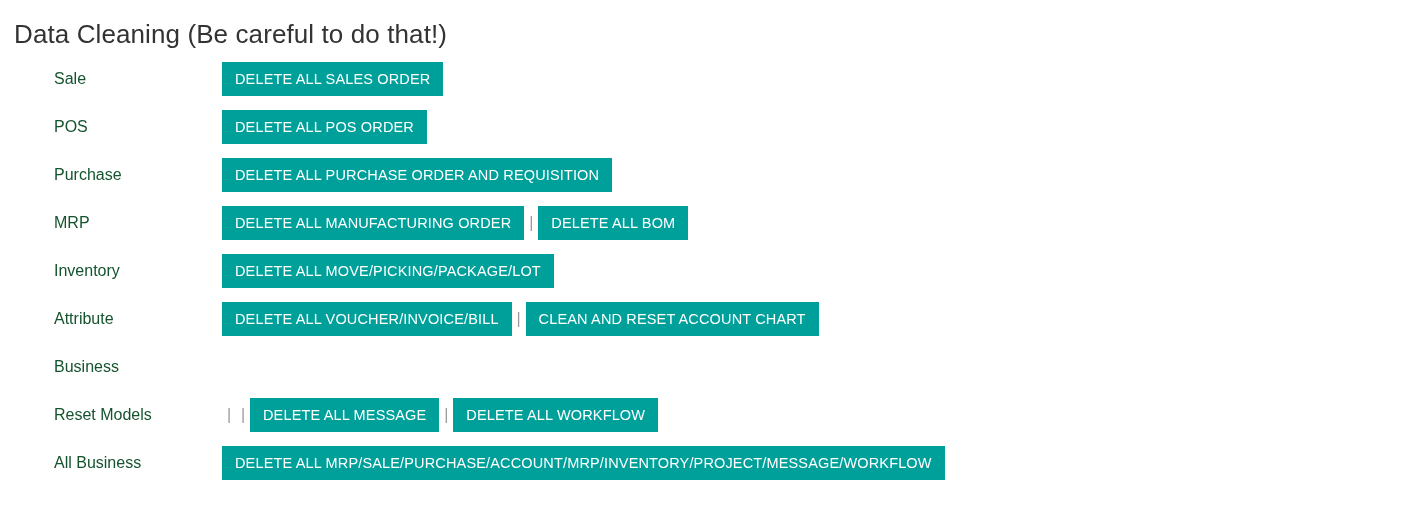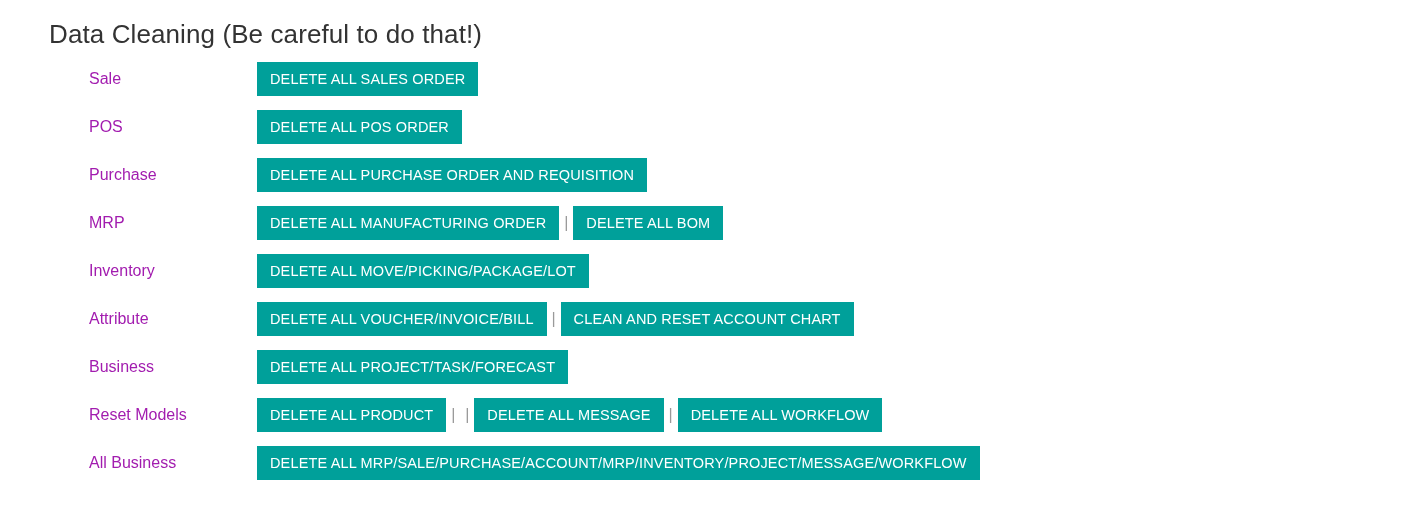--- a/index.html
+++ b/index.html
@@ -13,21 +13,20 @@
     background: #ffffff;
     font-family: "Liberation Sans", sans-serif;
     overflow: hidden;
   }
 
   .page {
     position: relative;
     width: 1321px;
     height: 519px;
     box-sizing: border-box;
-    margin-left: 35px;
   }
 
   .page-title {
     position: absolute;
     left: 14px;
     top: 19px;
     font-size: 26px;
     font-weight: 400;
     color: #333333;
     letter-spacing: 0.1px;
@@ -46,21 +45,21 @@
     align-items: center;
     height: 34px;
     margin-bottom: 14px;
   }
 
   .row-label {
     width: 222px;
     padding-left: 54px;
     box-sizing: border-box;
     font-size: 16px;
-    color: #a21caf;
+    color: #14532d;
     font-weight: 400;
     white-space: nowrap;
     flex: none;
   }
 
   .row-buttons {
     display: flex;
     align-items: center;
     flex: 1 1 auto;
     min-width: 0;
@@ -142,28 +141,24 @@
       <div class="row">
         <div class="row-label">Attribute</div>
         <div class="row-buttons">
           <button class="btn">Delete all Voucher/Invoice/Bill</button>
           <span class="sep">|</span>
           <button class="btn">Clean and Reset Account Chart</button>
         </div>
       </div>
       <div class="row">
         <div class="row-label">Business</div>
-        <div class="row-buttons">
-          <button class="btn">Delete all Project/Task/Forecast</button>
-        </div>
       </div>
       <div class="row">
         <div class="row-label">Reset Models</div>
         <div class="row-buttons">
-          <button class="btn">Delete all Product</button>
           <span class="sep">|</span>
           <span class="sep">|</span>
           <button class="btn">Delete all Message</button>
           <span class="sep">|</span>
           <button class="btn">Delete all Workflow</button>
         </div>
       </div>
       <div class="row">
         <div class="row-label">All Business</div>
         <div class="row-buttons">

